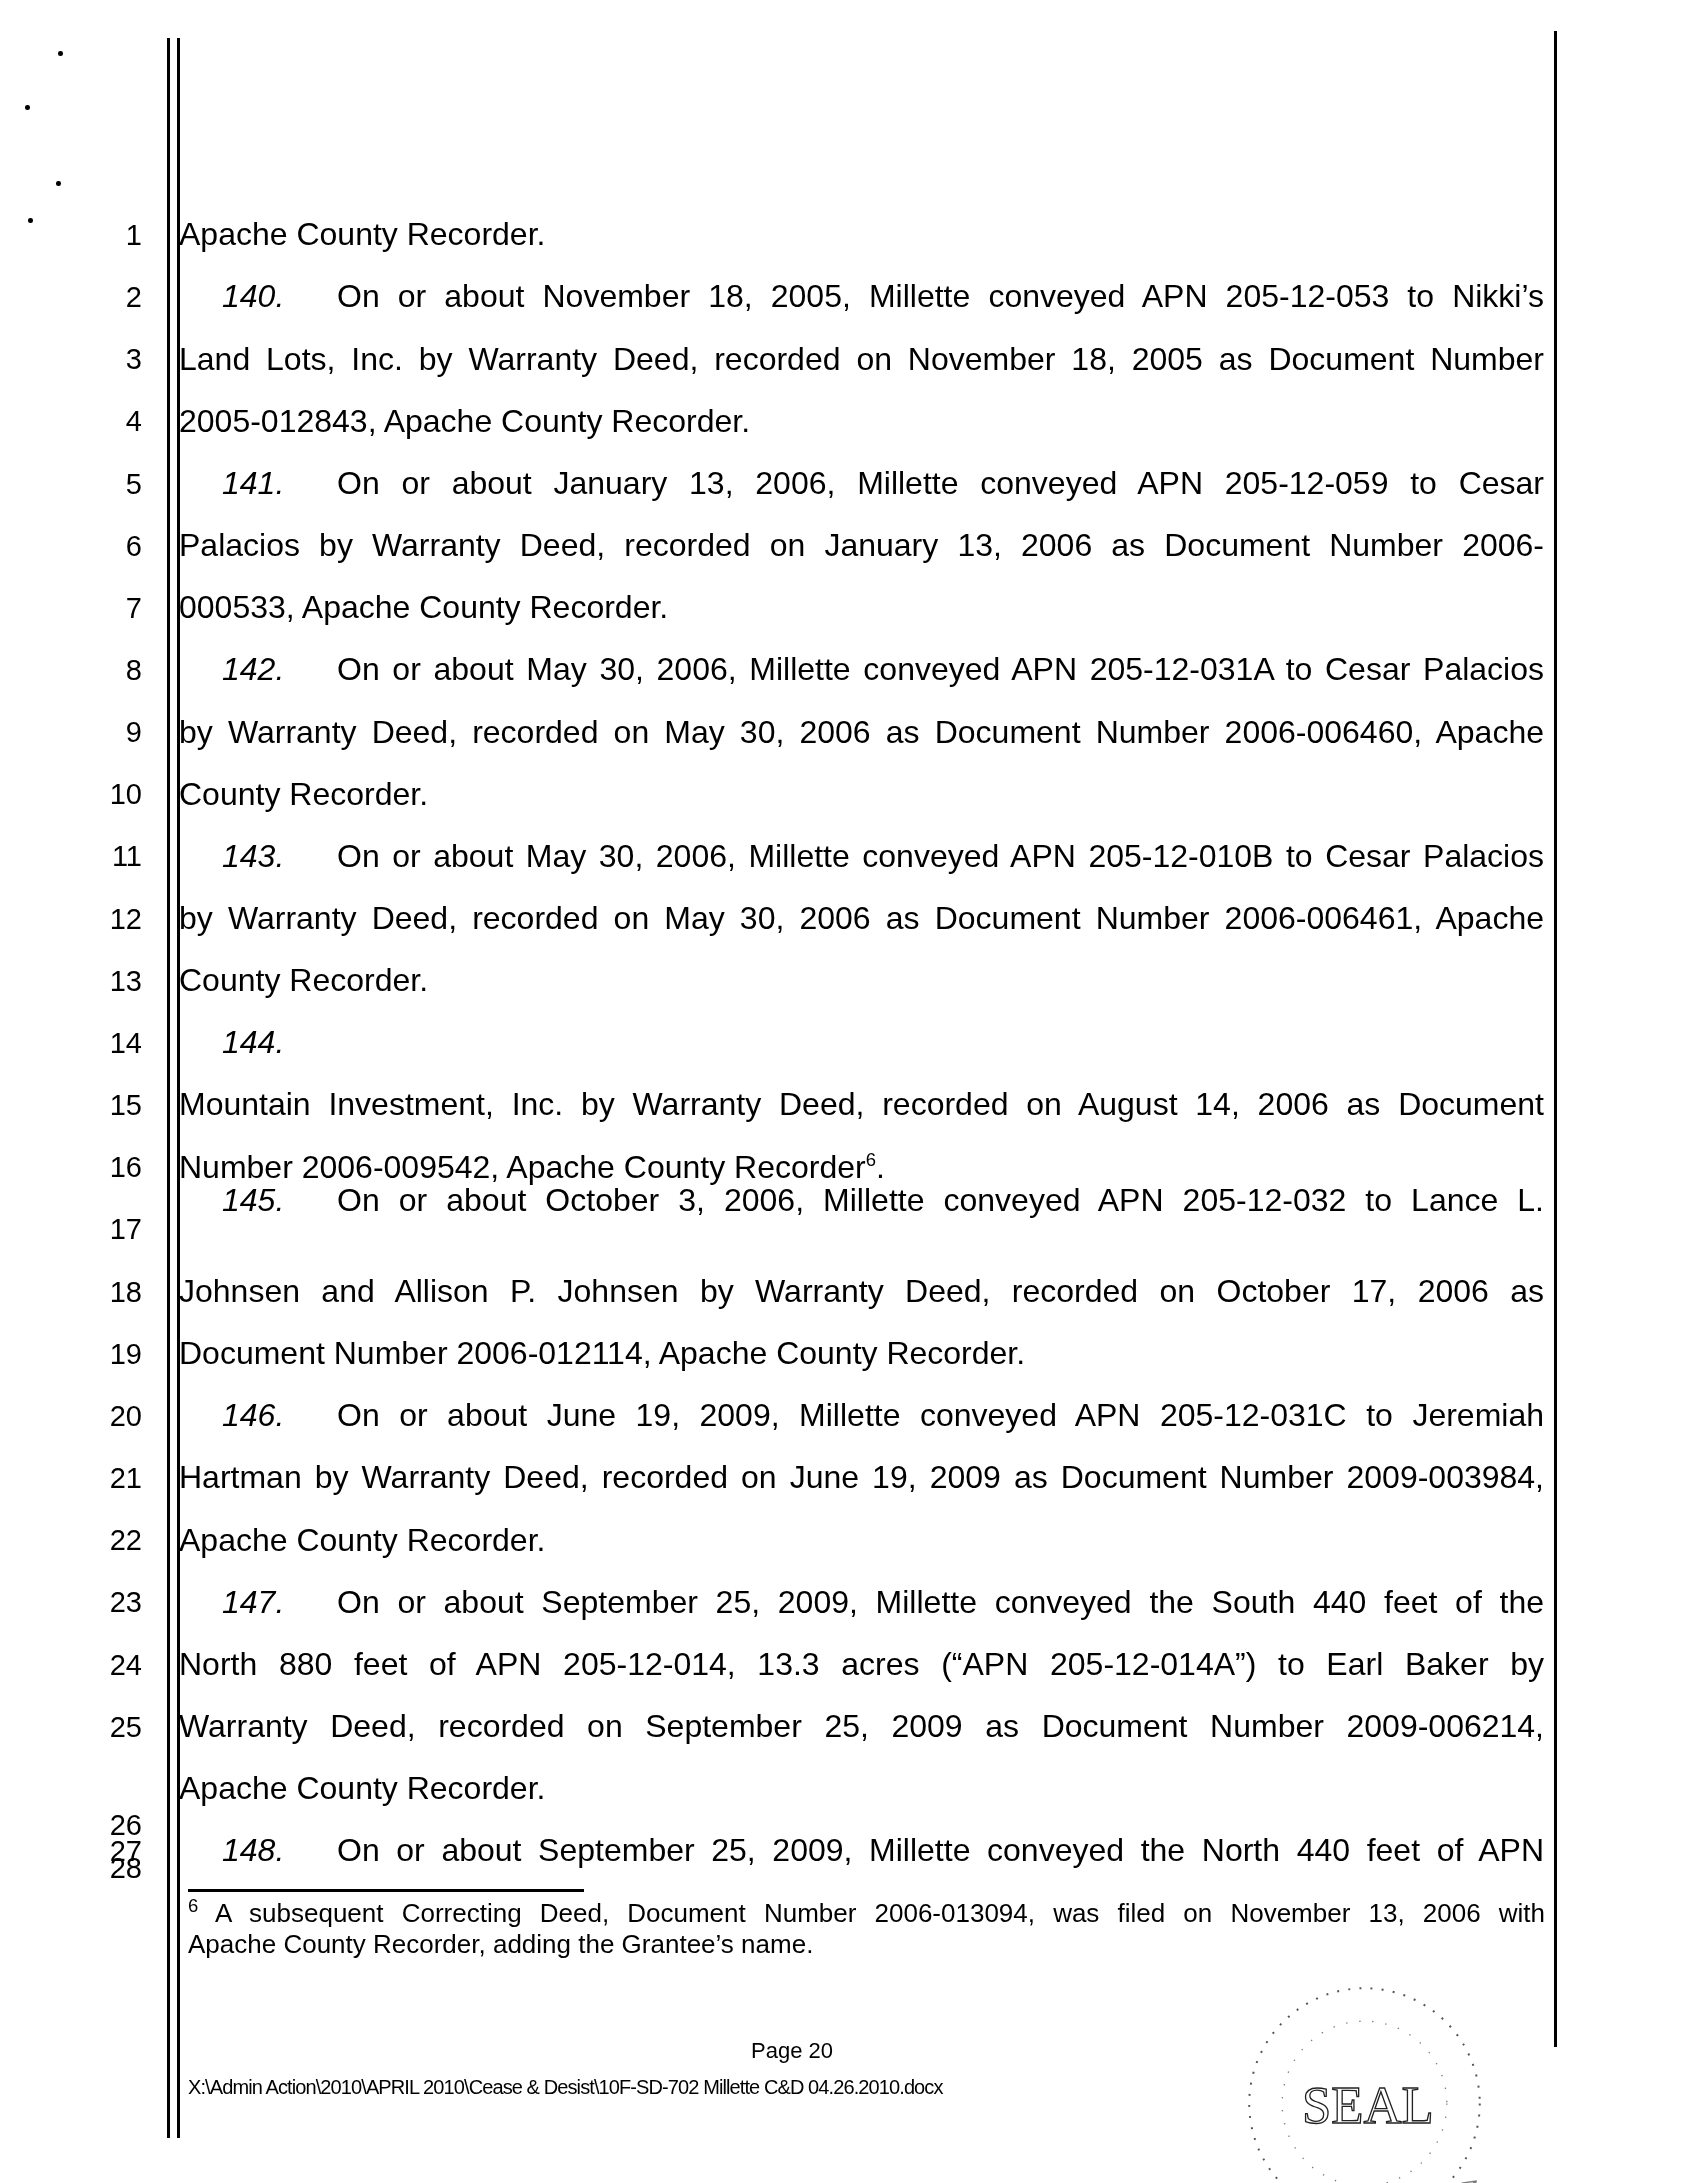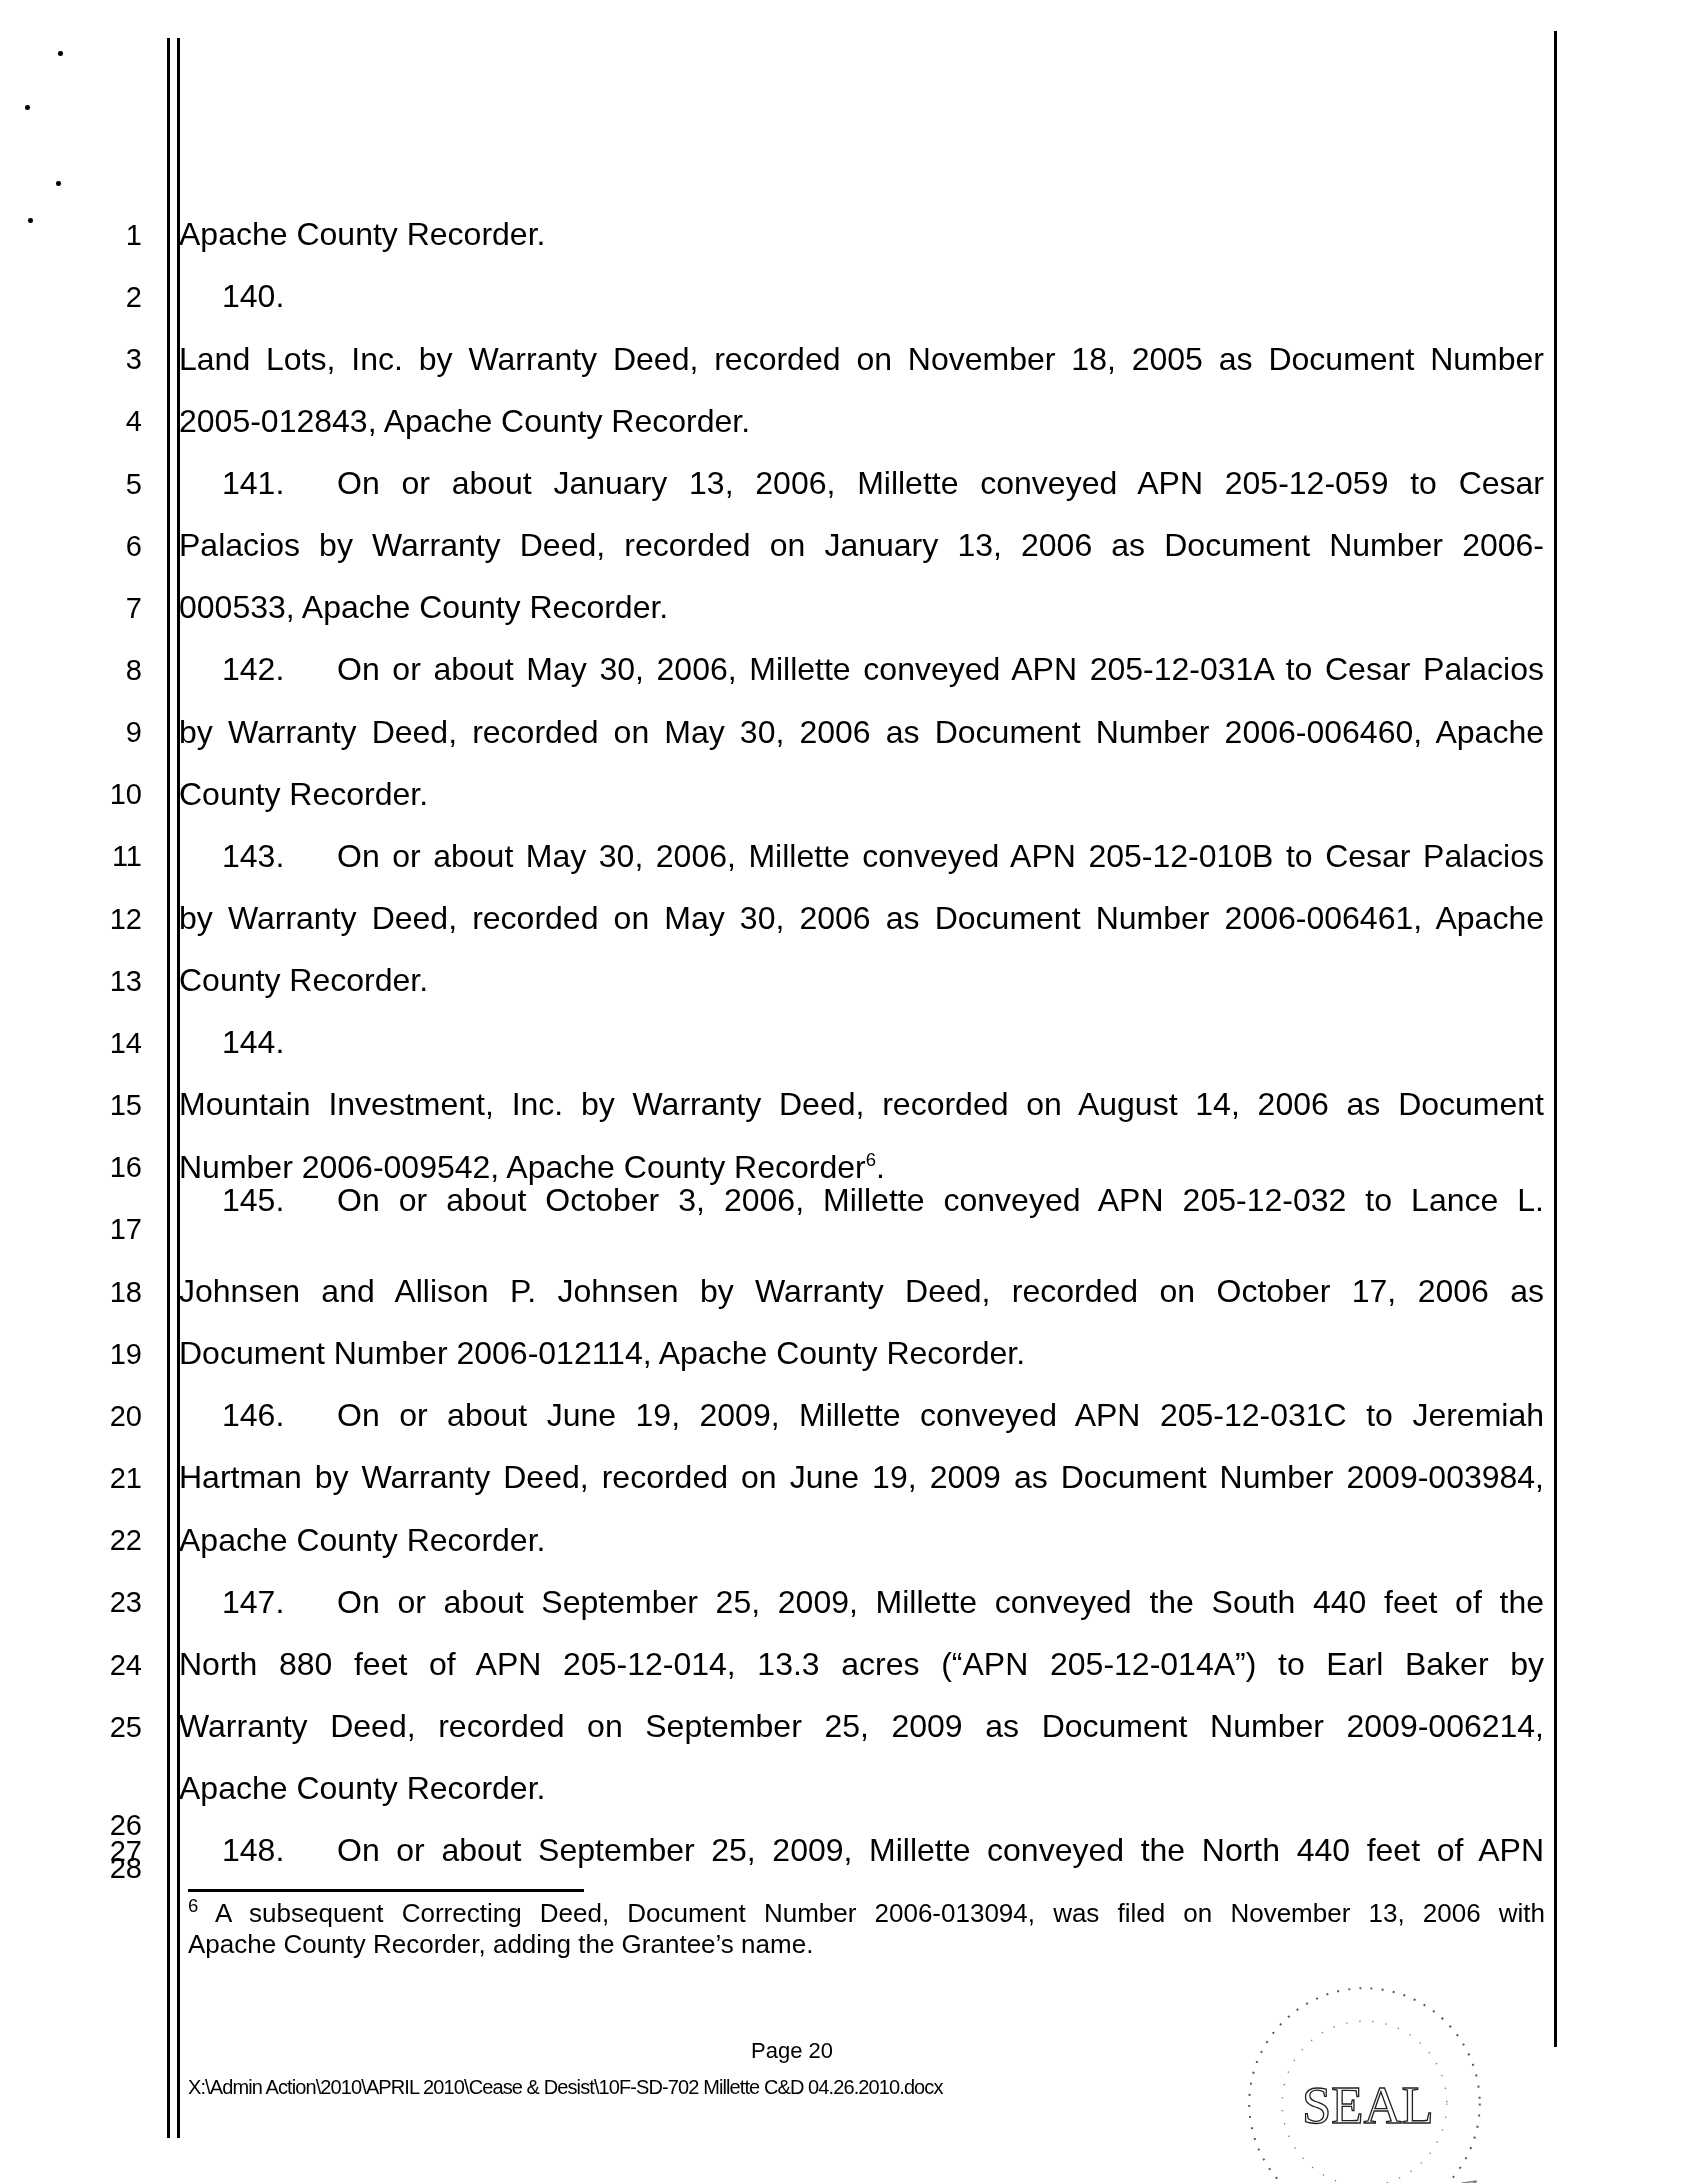--- a/index.html
+++ b/index.html
@@ -8,21 +8,21 @@
   .rule { position: absolute; background: #000; }
   #rule-left-outer { left: 167px; top: 38px; width: 3.3px; height: 2100px; }
   #rule-left-inner { left: 177px; top: 38px; width: 3.3px; height: 2100px; }
   #rule-right { left: 1554px; top: 31px; width: 3.3px; height: 2016px; }
 
   .ln { position: absolute; width: 73px; left: 69px; text-align: right;
         font-size: 29px; line-height: 33px; }
   .txt { position: absolute; left: 179px; width: 1365px; font-size: 32px;
          line-height: 37px; white-space: nowrap; }
   .just { text-align: justify; text-align-last: justify; }
-  .para-num { display: inline-block; width: 115px; padding-left: 43px; box-sizing: content-box; }
+  .para-num { display: inline-block; width: 115px; padding-left: 43px; box-sizing: content-box; font-style: italic; }
   sup { font-size: 18.5px; line-height: 0; }
 
   #fn-rule { position: absolute; left: 188px; top: 1889px; width: 396px; height: 2.6px; background: #000; }
   .fn { position: absolute; left: 188px; width: 1357px; font-size: 26px; line-height: 30px; white-space: nowrap; }
   #footer-page { position: absolute; left: 751px; top: 2038px; width: 290px; text-align: left; font-size: 22px; }
   #footer-path { position: absolute; left: 188px; top: 2076px; font-size: 20px; letter-spacing: -0.9px; white-space: nowrap; }
 
   #seal { position: absolute; left: 1226px; top: 1952px; width: 277px; height: 303px; }
   .dot { position: absolute; width: 4.6px; height: 4.6px; background: #000; border-radius: 50%; }
 </style>
@@ -61,20 +61,21 @@
       <div class="ln" style="top: 1649px;">24</div>
       <div class="ln" style="top: 1711px;">25</div>
       <div class="ln" style="top: 1773px; margin-top: 36px;">26</div>
       <div class="ln" style="top: 1835px;">27</div>
       <div class="ln" style="top: 1852px;">28</div>
     </div>
   <div id="body-lines">
       <div class="txt" style="top: 216px;"><span>Apache County Recorder.</span></div>
       <div class="txt just" style="top: 278px; display: flex;">
         <span class="para-num">140.</span>
+        <span style="flex: 1 1 0%; text-align: justify; text-align-last: justify;">On or about November 18, 2005, Millette conveyed APN 205-12-053 to Nikki’s</span>
       </div>
       <div class="txt just" style="top: 341px;"><span>Land Lots, Inc. by Warranty Deed, recorded on November 18, 2005 as Document Number</span></div>
       <div class="txt" style="top: 403px;"><span>2005-012843, Apache County Recorder.</span></div>
       <div class="txt just" style="top: 465px; display: flex;">
         <span class="para-num">141.</span>
         <span style="flex: 1 1 0%; text-align: justify; text-align-last: justify;">On or about January 13, 2006, Millette conveyed APN 205-12-059 to Cesar</span>
       </div>
       <div class="txt just" style="top: 527px;"><span>Palacios by Warranty Deed, recorded on January 13, 2006 as Document Number 2006-</span></div>
       <div class="txt" style="top: 589px;"><span>000533, Apache County Recorder.</span></div>
       <div class="txt just" style="top: 651px; display: flex;">

